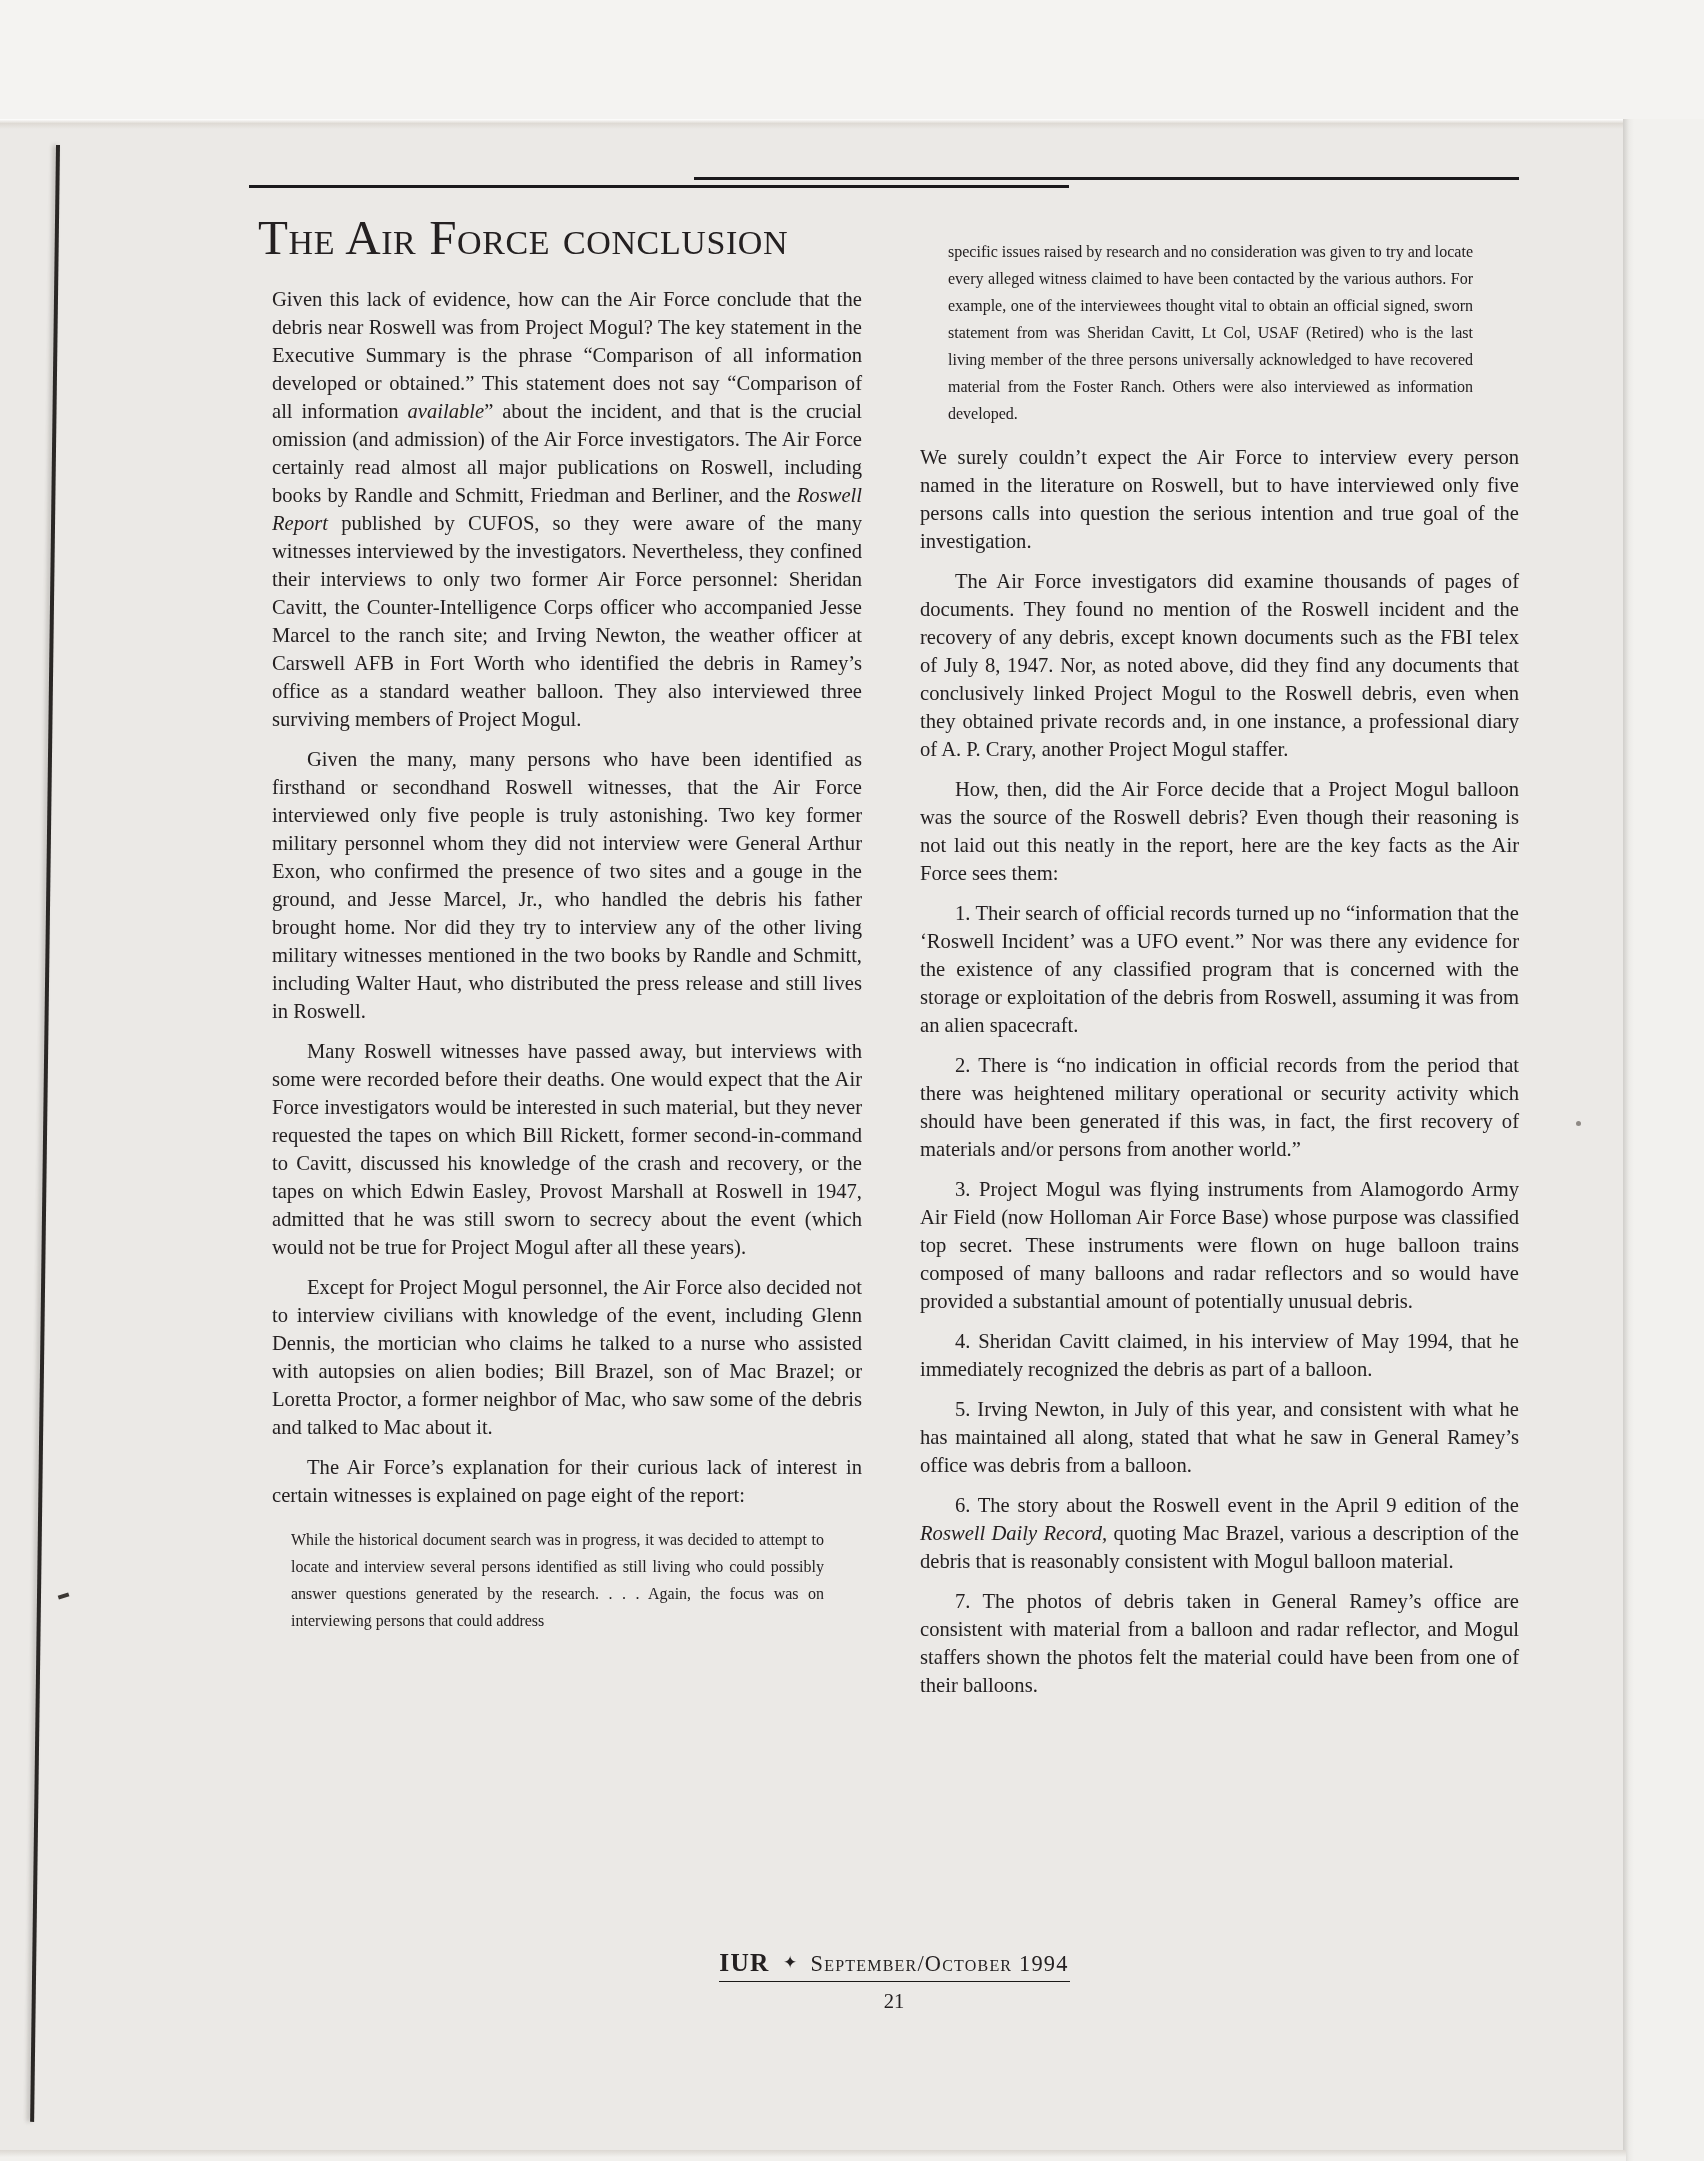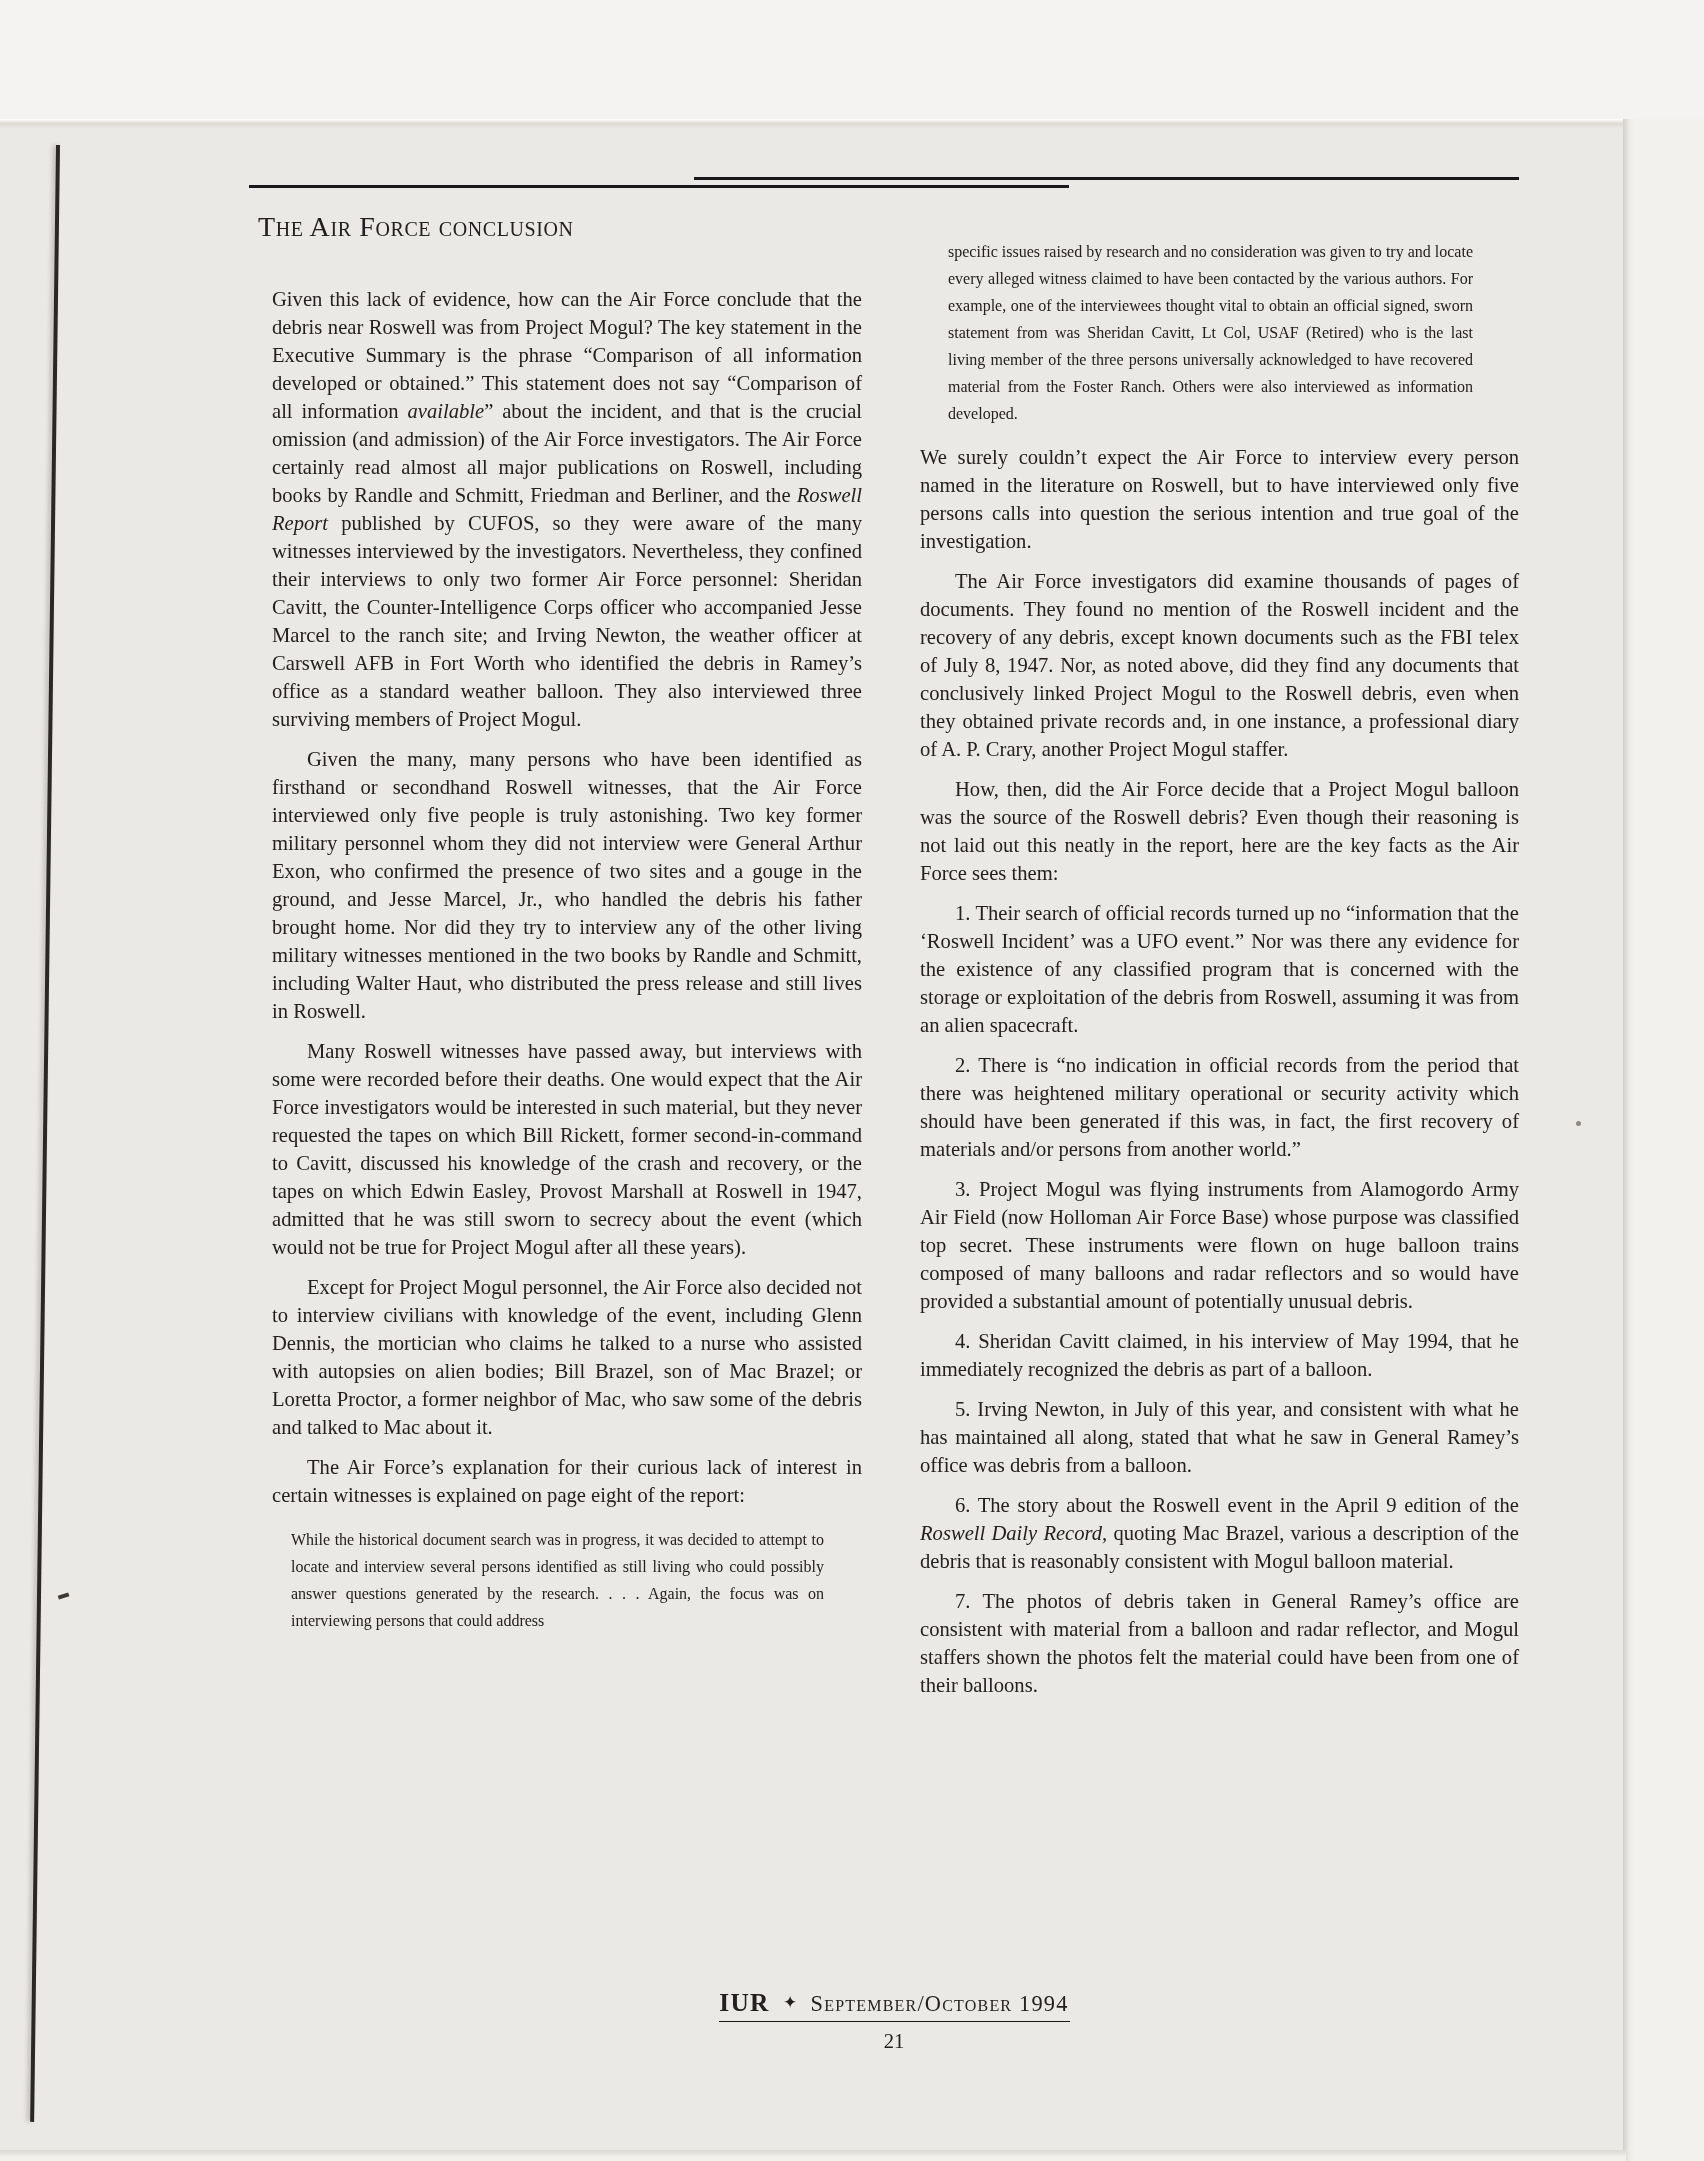--- a/index.html
+++ b/index.html
@@ -82,21 +82,21 @@
     height: 3px;
     background: #1b191c;
   }
   .rule-left  { left: 249px;  top: 185px; width: 820px; }
   .rule-right { left: 694px; top: 177px; width: 825px; }
 
   .title {
     position: absolute;
     left: 258px;
     top: 213px;
-    font-size: 28px;
+    font-size: 49px;
     line-height: 1;
     font-variant: small-caps;
     font-weight: normal;
     letter-spacing: 0.6px;
     color: #242021;
     white-space: nowrap;
     margin: 0;
   }
 
   .col {
@@ -120,21 +120,21 @@
   em { font-style: italic; }
 
   .footer {
     position: absolute;
     left: 622px;
     top: 1948px;
     width: 544px;
     text-align: center;
     color: #242021;
   }
-  .footer-line { white-space: nowrap; margin-top: 40px; }
+  .footer-line { white-space: nowrap; }
   .footer-journal {
     font-weight: bold;
     font-size: 25.4px;
     letter-spacing: 1.2px;
   }
   .footer-diamond {
     font-size: 17px;
     margin: 0 11px;
     position: relative;
     top: -3px;

